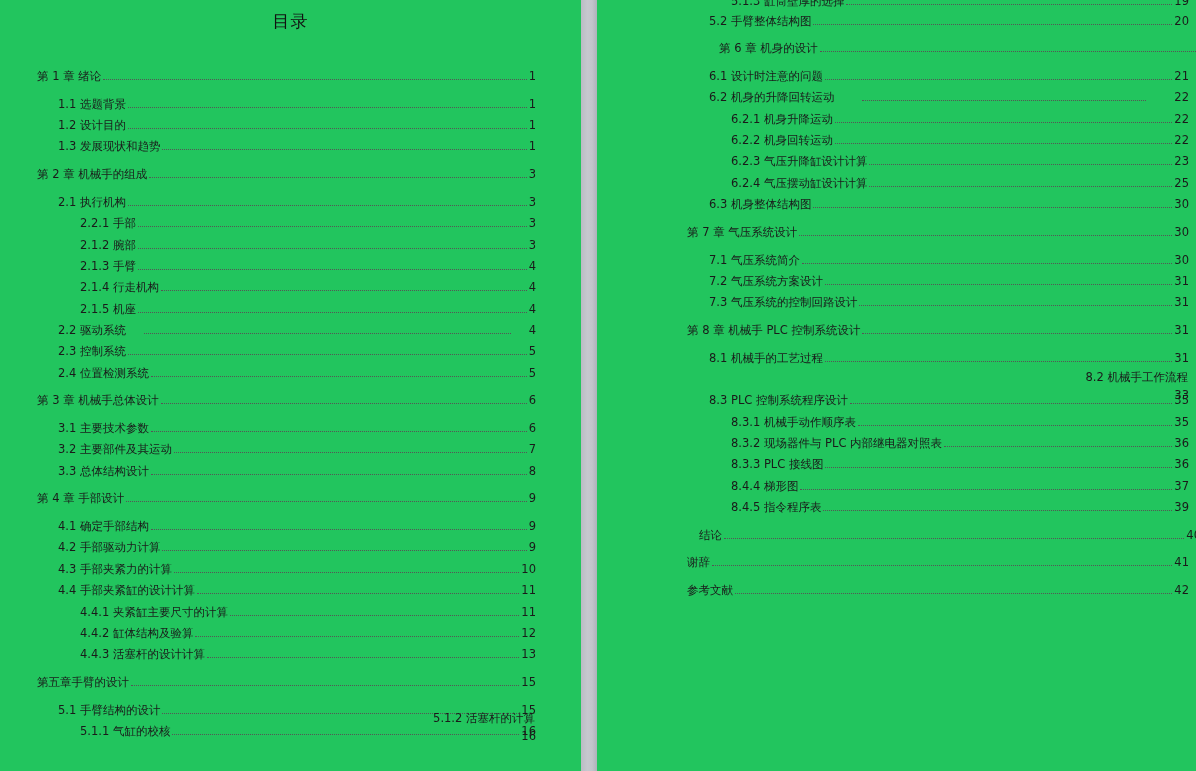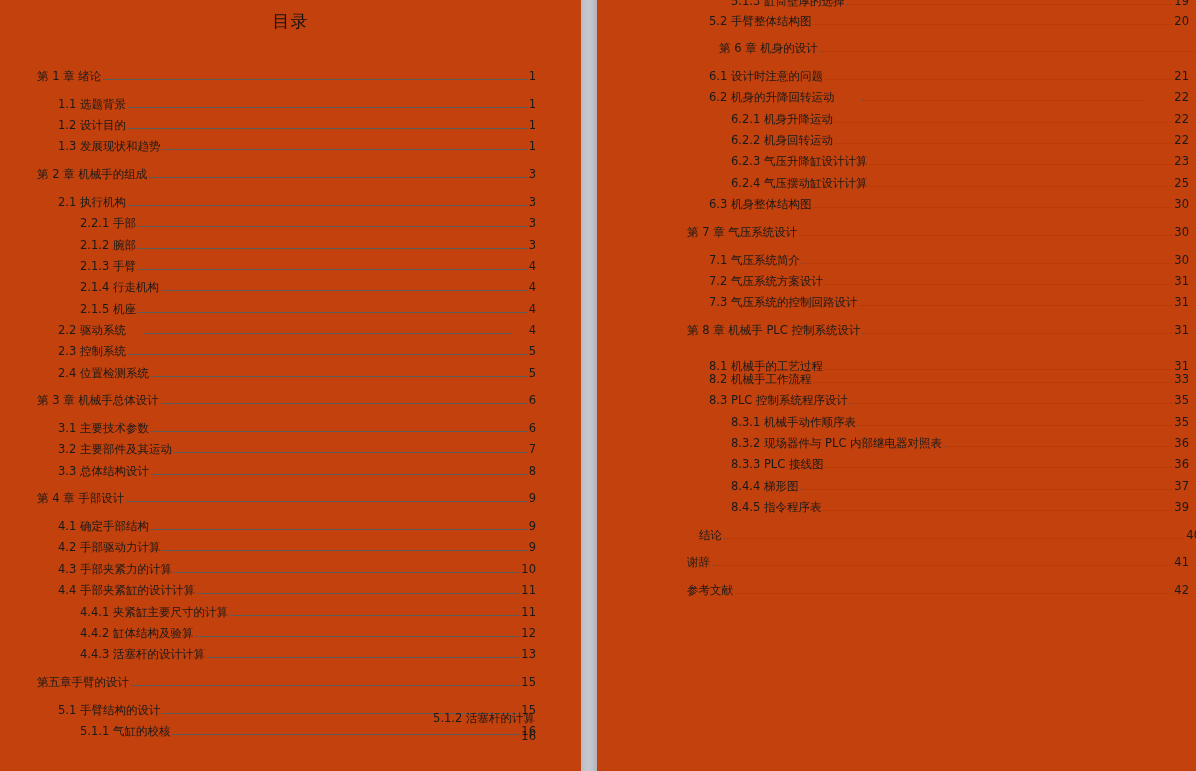--- a/index.html
+++ b/index.html
@@ -2,21 +2,21 @@
 <html><head>
 <meta charset="utf-8">
 <style>
   html, body { margin:0; padding:0; }
   body {
     width:1196px; height:771px; overflow:hidden; position:relative;
     background:#ffffff;
     font-family: "DejaVu Sans", "Liberation Sans", sans-serif;
     color:#1a1a1a;
   }
-  .page { position:absolute; top:0; height:771px; background:#c2410c; overflow:hidden; }
+  .page { position:absolute; top:0; height:771px; background:#22c55e; overflow:hidden; }
   #page-left { left:0; width:581px; }
   #page-right { left:597px; width:599px; }
   .gutter {
     position:absolute; left:581px; top:0; width:16px; height:771px;
     background: linear-gradient(to right, #b9bcc4 0%, #c6c8cf 40%, #c2c4cb 70%, #aeb1ba 100%);
   }
   .title {
     position:absolute; left:0; width:581px; top:10px; text-align:center;
     font-size:17px; letter-spacing:1px; color:#111;
   }
@@ -262,26 +262,26 @@
       <div class="toc-line" style="left: 112px; width: 480px; top: 293px;">
         <span class="toc-text">7.3 气压系统的控制回路设计</span>
         <span class="toc-leader"></span>
         <span class="toc-page">31</span>
       </div>
       <div class="toc-line" style="left: 90px; width: 502px; top: 321px;">
         <span class="toc-text">第 8 章  机械手 PLC 控制系统设计</span>
         <span class="toc-leader"></span>
         <span class="toc-page">31</span>
       </div>
-      <div class="toc-line" style="left: 112px; width: 480px; top: 349px; margin-top: 8px;">
+      <div class="toc-line" style="left: 112px; width: 480px; top: 349px;">
         <span class="toc-text">8.1  机械手的工艺过程</span>
         <span class="toc-leader"></span>
         <span class="toc-page">31</span>
       </div>
-      <div class="toc-line" style="left: 112px; width: 480px; top: 370px;">
+      <div class="toc-line" style="left: 112px; width: 480px; top: 370px; flex-direction: column;">
         <span class="toc-text">8.2  机械手工作流程</span>
         <span class="toc-leader"></span>
         <span class="toc-page">33</span>
       </div>
       <div class="toc-line" style="left: 112px; width: 480px; top: 391px;">
         <span class="toc-text">8.3 PLC 控制系统程序设计</span>
         <span class="toc-leader"></span>
         <span class="toc-page">35</span>
       </div>
       <div class="toc-line" style="left: 134px; width: 458px; top: 413px;">

